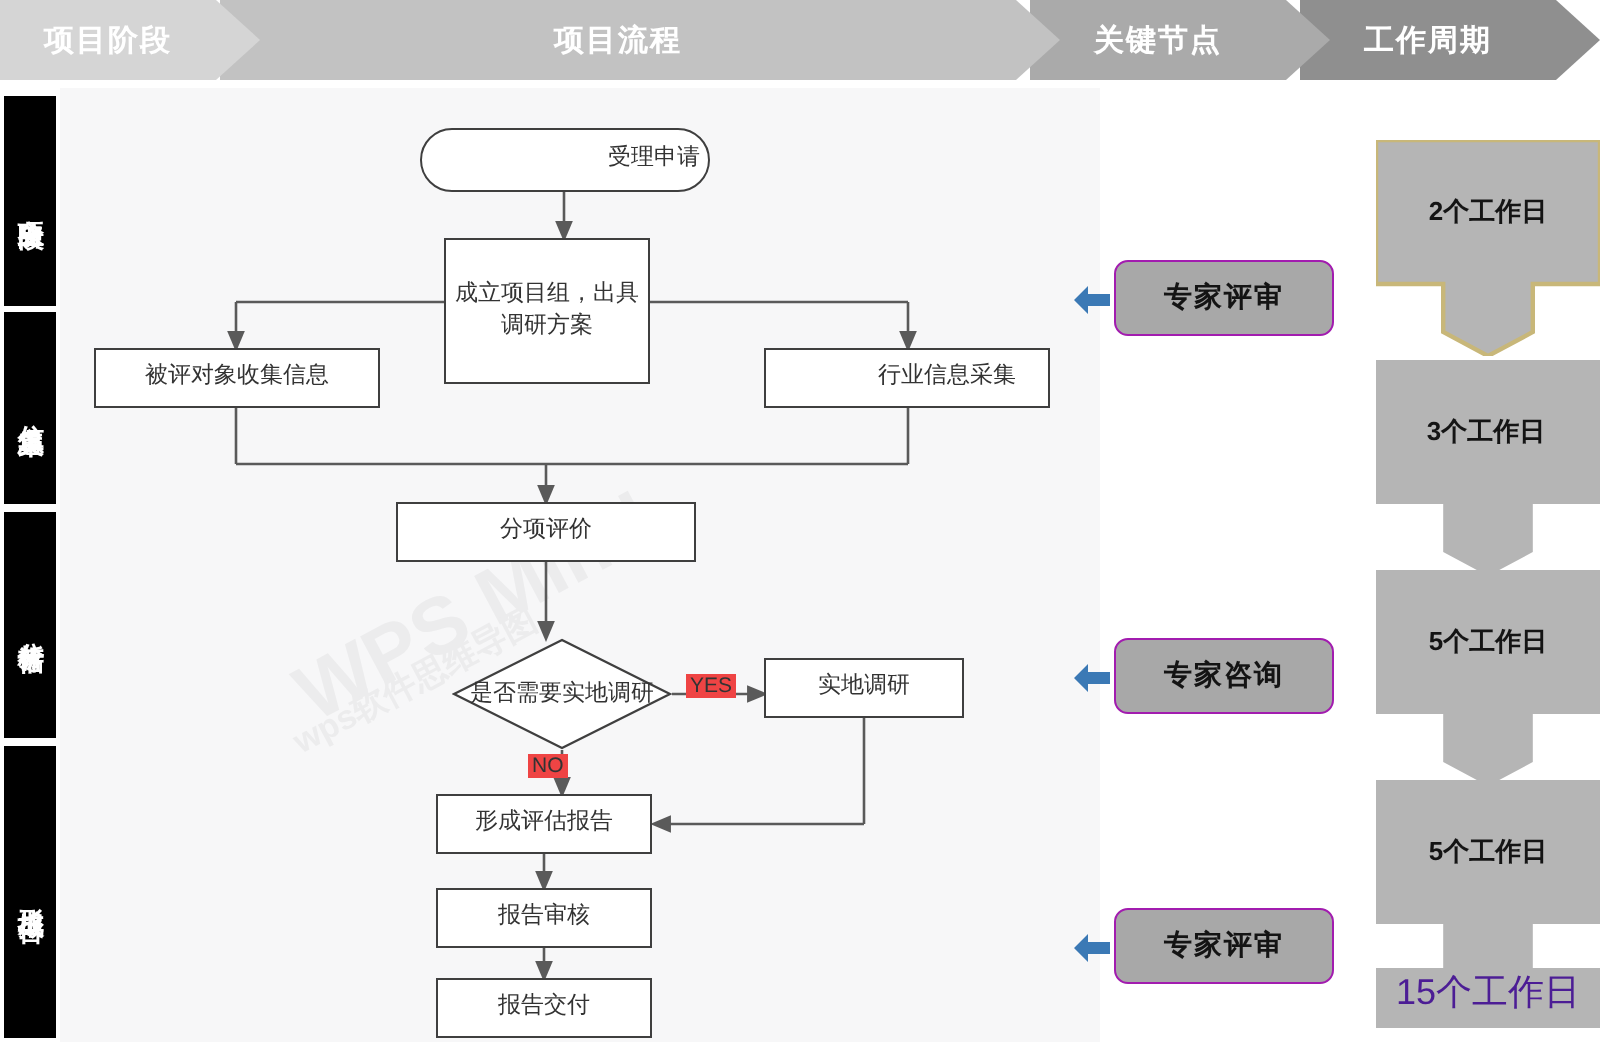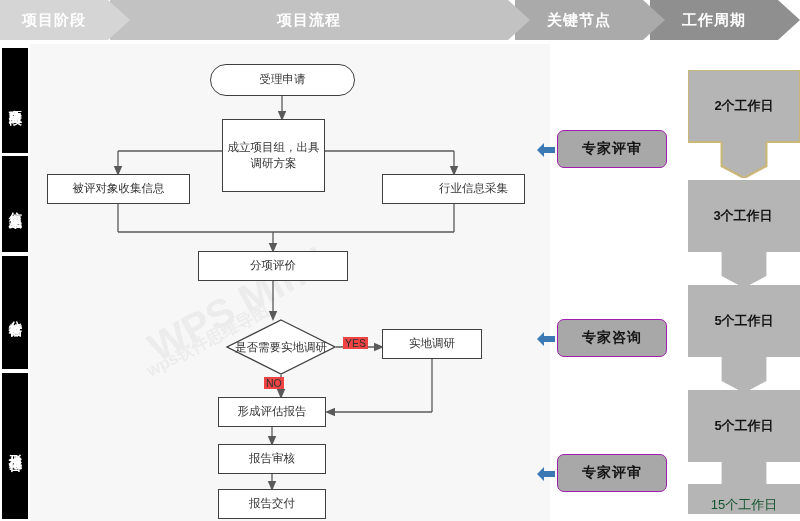--- a/index.html
+++ b/index.html
@@ -59,21 +59,21 @@
   .node{
     position:absolute;
     background:#ffffff;
     border:1px solid #3f3f3f;
     color:#333333;
     font-size:11.5px;
     display:flex;align-items:center;justify-content:center;
     text-align:center;line-height:1.35;
     box-sizing:border-box;
   }
-  .node.rounded{border-radius:18px;}
+  .node.rounded{border-radius:18px;justify-content:flex-end;}
   .lbl{display:block;padding:0 4px;}
 
   .diamond{
     position:absolute;
     box-sizing:border-box;
   }
   .diamond svg{position:absolute;left:0;top:0;}
   .diamond .dtxt{
     position:absolute;left:0;top:0;width:100%;height:100%;
     display:flex;align-items:center;justify-content:center;
@@ -107,22 +107,22 @@
   .cyc svg{position:absolute;left:0;top:0;}
   .cyc .ctxt{
     position:absolute;left:0;top:0;width:100%;
     display:flex;align-items:center;justify-content:center;
     font-size:13px;font-weight:bold;color:#141414;
     text-align:center;line-height:1.25;
   }
   .flatbox{
     position:absolute;
     background:#b5b5b5;
-    display:flex;align-items:flex-end;justify-content:center;
-    font-size:13px;color:#14532d;
+    display:flex;align-items:flex-start;justify-content:center;
+    font-size:18px;color:#4c1d95;
     box-sizing:border-box;
   }
 </style>
 </head>
 <body>
 
 <div id="root">
 
   <div class="banner">
     <div class="chev" id="chev0" style="left: 0px; width: 130px; background: rgb(213, 213, 213); clip-path: polygon(0px 0px, calc(100% - 22px) 0px, 100% 50%, calc(100% - 22px) 100%, 0px 100%); z-index: 10; padding-right: 22px;">

